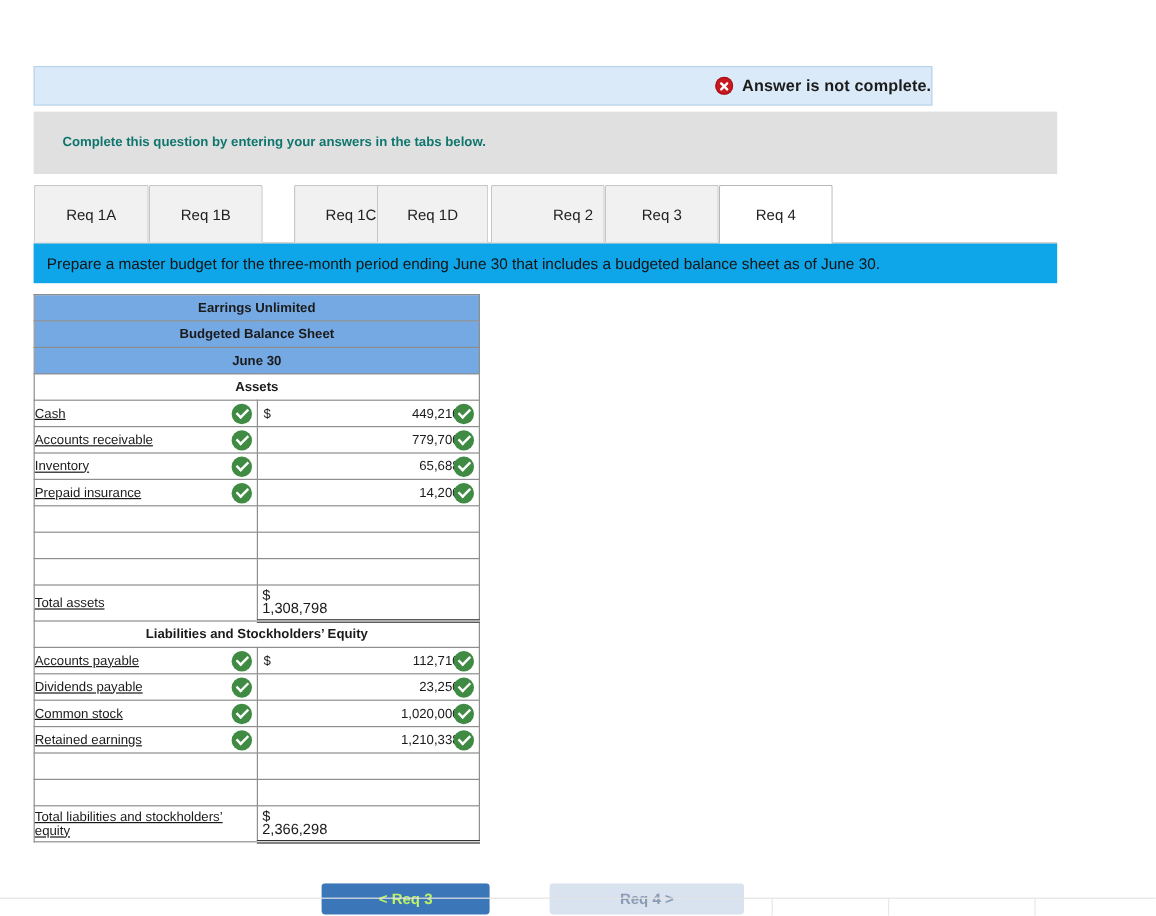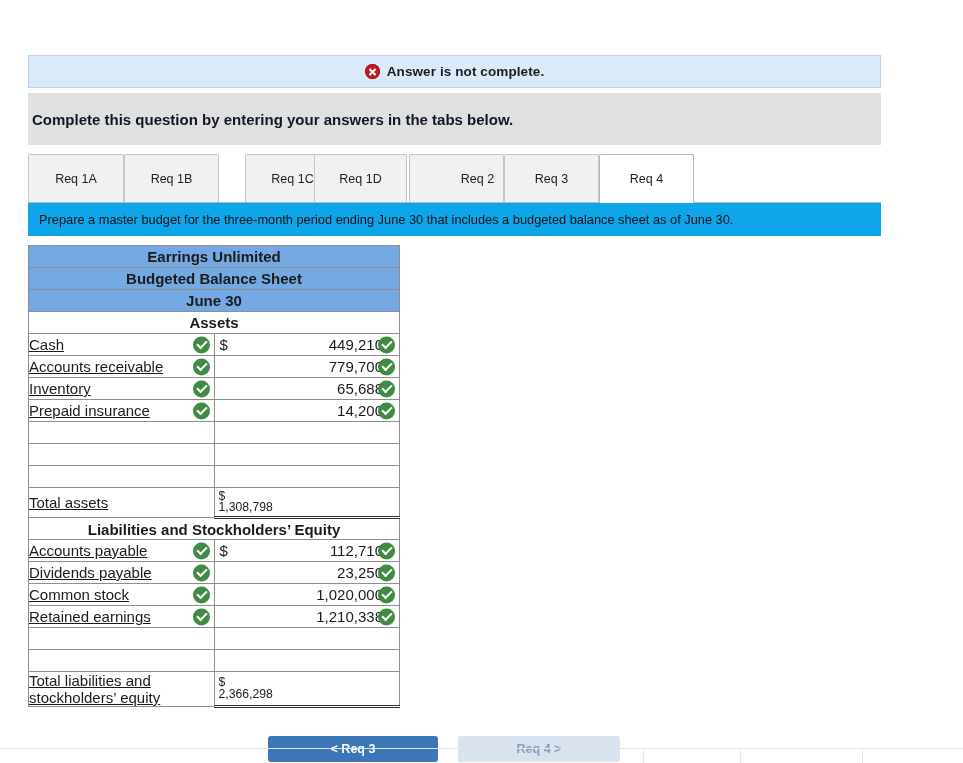--- a/index.html
+++ b/index.html
@@ -9,23 +9,23 @@
     font-family:"Liberation Sans", sans-serif;
     font-size:13px;
     color:#1a1a1a;
     overflow:hidden;
     position:relative;
   }
   .page{position:absolute;left:0;top:0;width:963px;height:763px;}
 
   
   .alert{
-    position:absolute;left:28px;top:55px;width:853px;height:33px;
+    position:absolute;left:28px;top:55px;width:749px;height:33px;
     background:#daeaf8;border:1px solid #b9d4ea;
-    display:flex;align-items:center;justify-content:center;
+    display:flex;align-items:center;justify-content:flex-end;
     box-sizing:border-box;
   }
   .alert-text{font-weight:bold;font-size:13.5px;color:#1b1b1b;letter-spacing:.1px;}
   .xicon{
     width:15px;height:15px;border-radius:50%;
     background:#c9181f;display:inline-block;position:relative;
     margin-right:7px;vertical-align:-3px;
     box-shadow:0 0 0 1px #a4141a inset;
   }
   .xicon:before,.xicon:after{
@@ -34,21 +34,21 @@
   }
   .xicon:before{transform:rotate(45deg);}
   .xicon:after{transform:rotate(-45deg);}
 
   
   .band{
     position:absolute;left:28px;top:93px;width:853px;height:52px;
     background:#e0e0e0;box-sizing:border-box;
     display:flex;align-items:center;
   }
-  .band-text{font-weight:bold;font-size:15px;padding-left:4px;color:#0f172a;}
+  .band-text{font-weight:bold;font-size:11px;padding-left:24px;color:#0f766e;}
 
   
   .tabbar{
     position:absolute;left:28px;top:145px;width:853px;height:58px;
     border-bottom:1px solid #b8b8b8;box-sizing:border-box;
   }
   .tab{
     position:absolute;top:9px;height:48px;box-sizing:border-box;
     background:#f1f1f1;border:1px solid #c6c6c6;border-bottom:none;
     display:flex;align-items:center;justify-content:center;
@@ -64,21 +64,21 @@
   }
   .strip-text{font-size:12.8px;padding-left:11px;color:#141414;}
 
   
   .sheet{
     position:absolute;left:28px;top:245px;
     border-collapse:collapse;table-layout:fixed;width:372px;
   }
   .sheet td{
     border:1px solid #8e8e8e;
-    height:22px;font-size:15px;padding:0;vertical-align:middle;
+    height:22px;font-size:11px;padding:0;vertical-align:middle;
     box-sizing:border-box;color:#1b1b1b;
   }
   .c-label{width:282px;padding-left:5px;position:relative;text-decoration:underline;}
   .c-val{width:90px;text-align:right;position:relative;padding-right:2px;}
   .hdr{
     background:#74a9e3;text-align:center;font-weight:bold;font-size:12.6px;color:#10243b;
   }
   .sub{
     background:#ffffff;text-align:center;font-weight:bold;font-size:12.6px;color:#111;
   }
@@ -104,21 +104,21 @@
   .chk.l{right:4px;}
   .valwrap{padding-right:16px;display:block;}
 
   
   .btnrow{position:absolute;left:0;top:736px;width:963px;height:27px;overflow:hidden;}
   .btn{
     position:absolute;top:0;height:26px;border-radius:3px;
     display:flex;align-items:center;justify-content:center;
     font-size:12.5px;font-weight:bold;box-sizing:border-box;
   }
-  .btn-prev{left:268px;width:170px;background:#3b76b8;color:#ffffff;}
+  .btn-prev{left:268px;width:140px;background:#3b76b8;color:#bef264;}
   .btn-next{left:458px;width:162px;background:#d9e2ef;color:#8a9bb3;}
   .divider{position:absolute;left:0;top:748px;width:963px;height:1px;background:#e4e4e4;}
   .tickrow{position:absolute;top:749px;height:14px;width:963px;}
   .tick{position:absolute;top:0;width:1px;height:14px;background:#e8e8e8;}
 </style>
 </head>
 <body>
 
 <div class="page">
 

